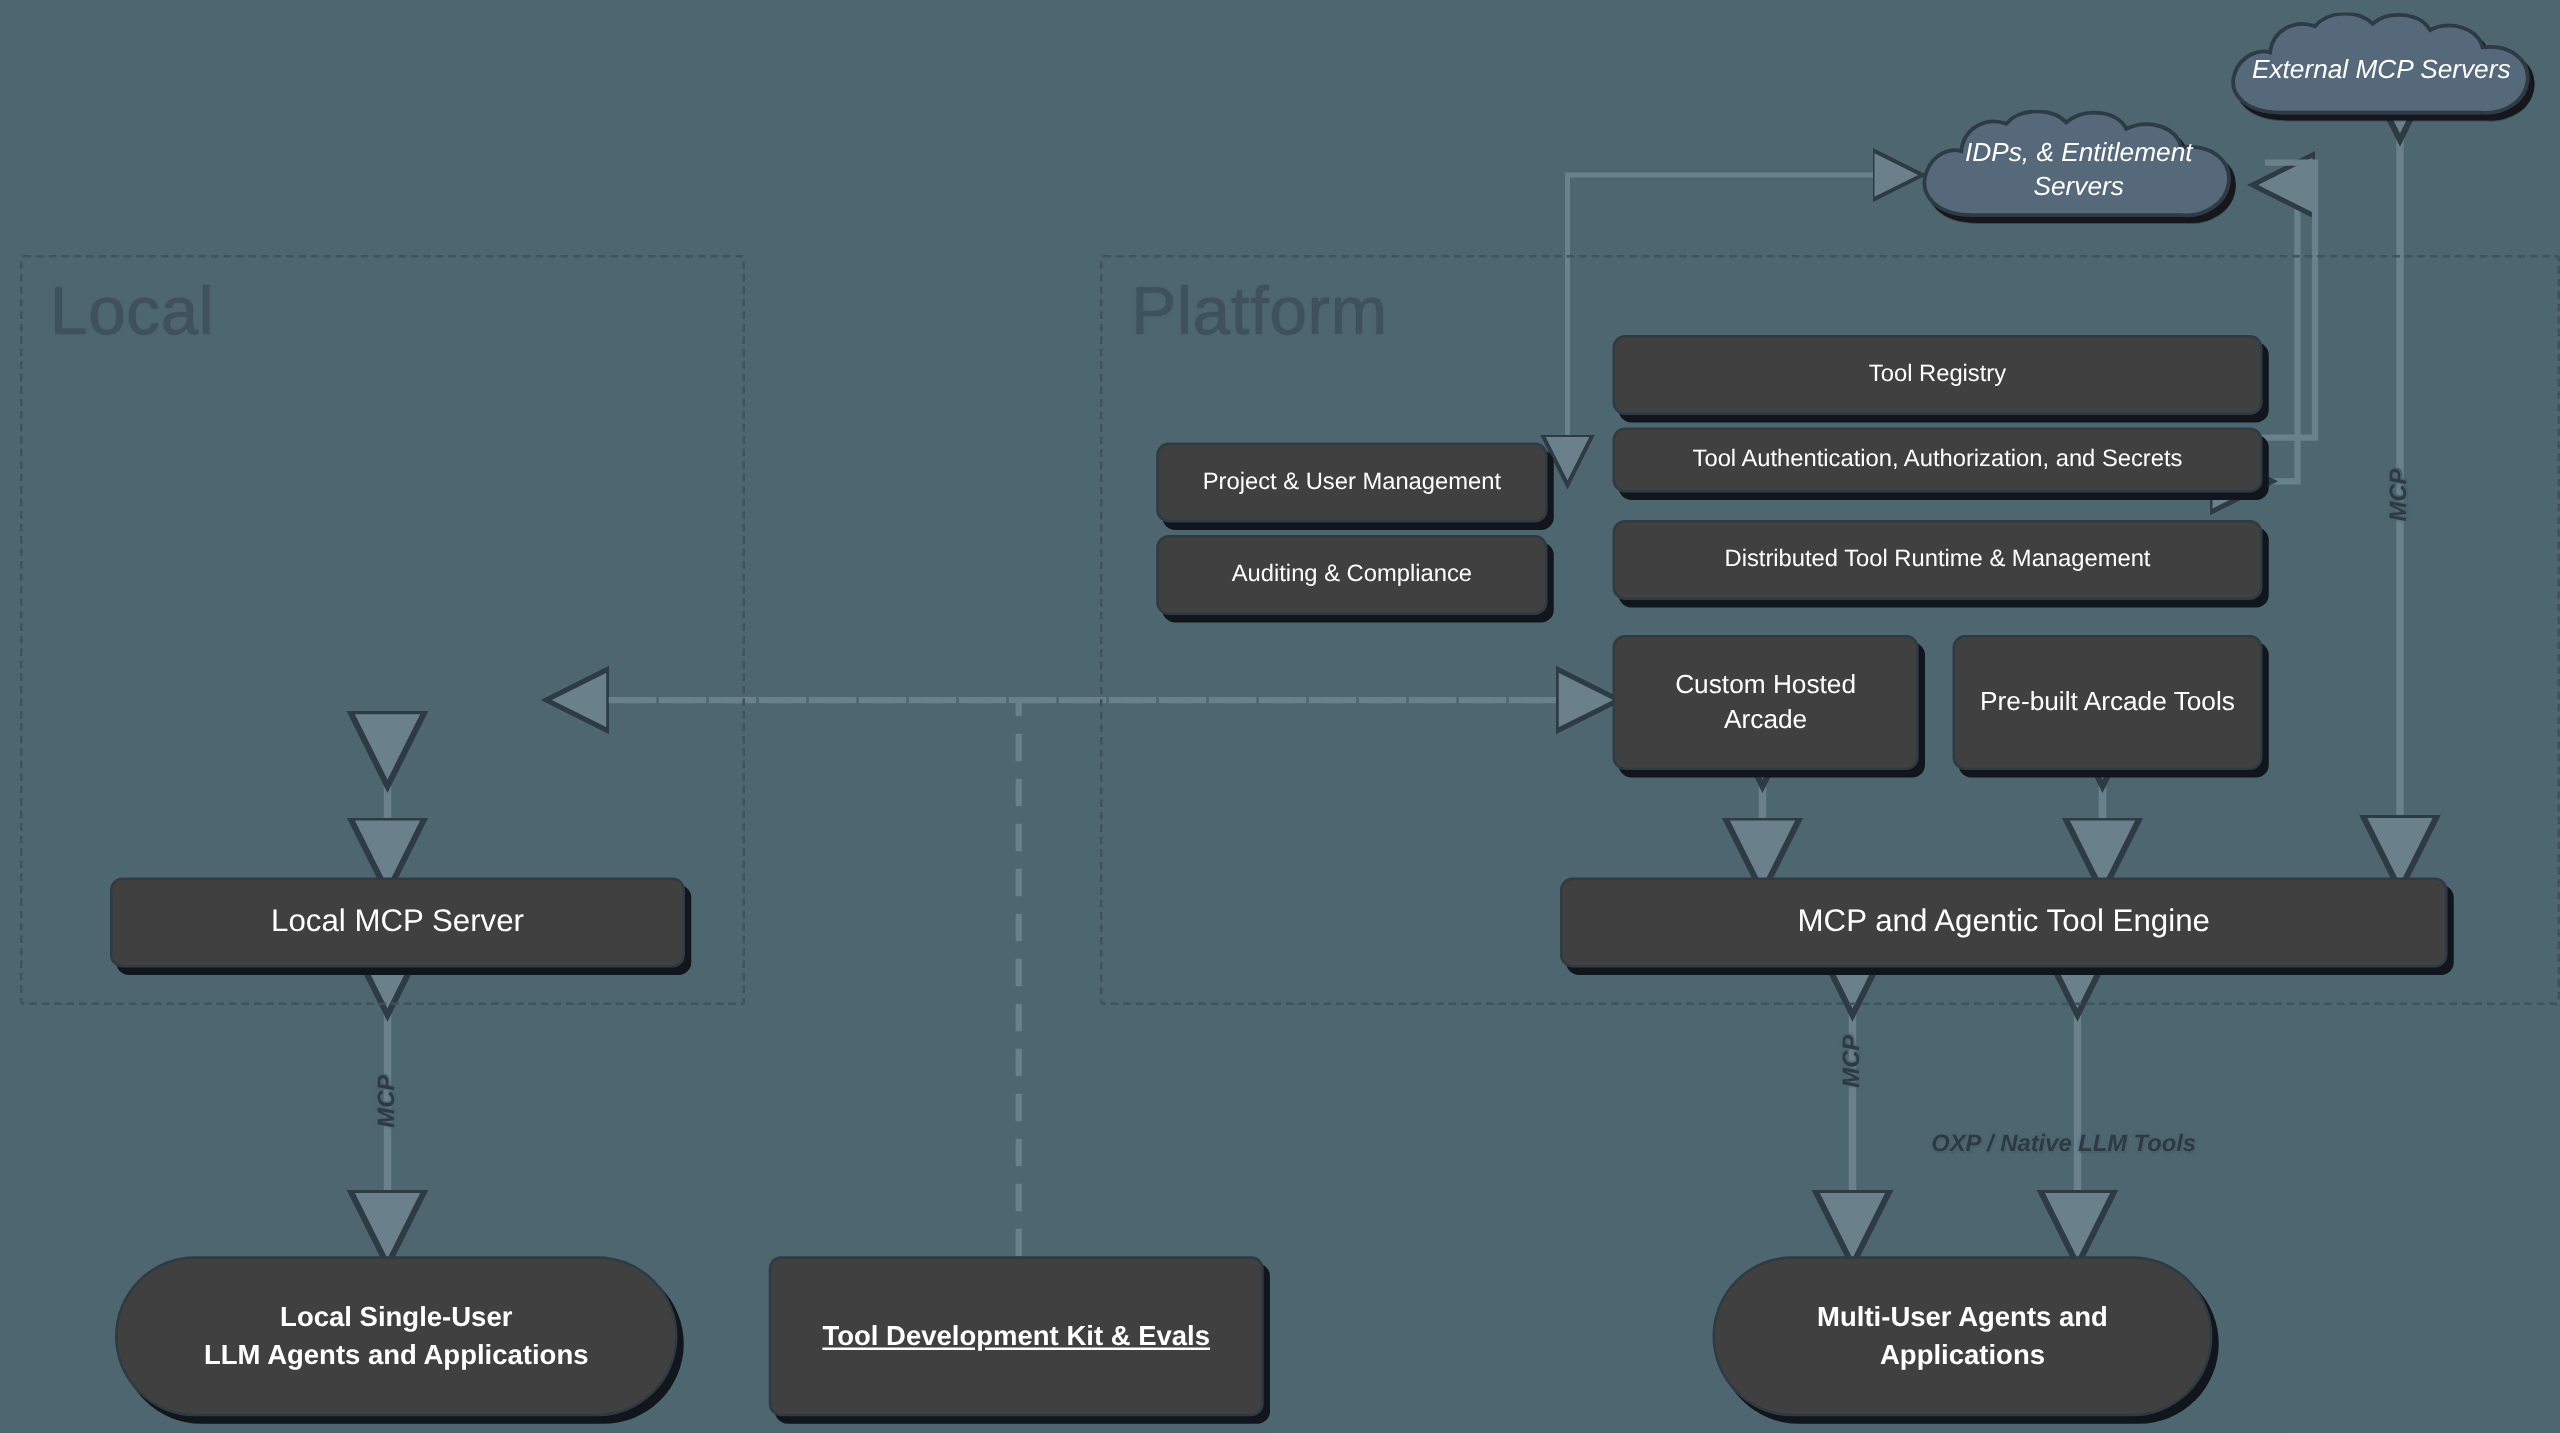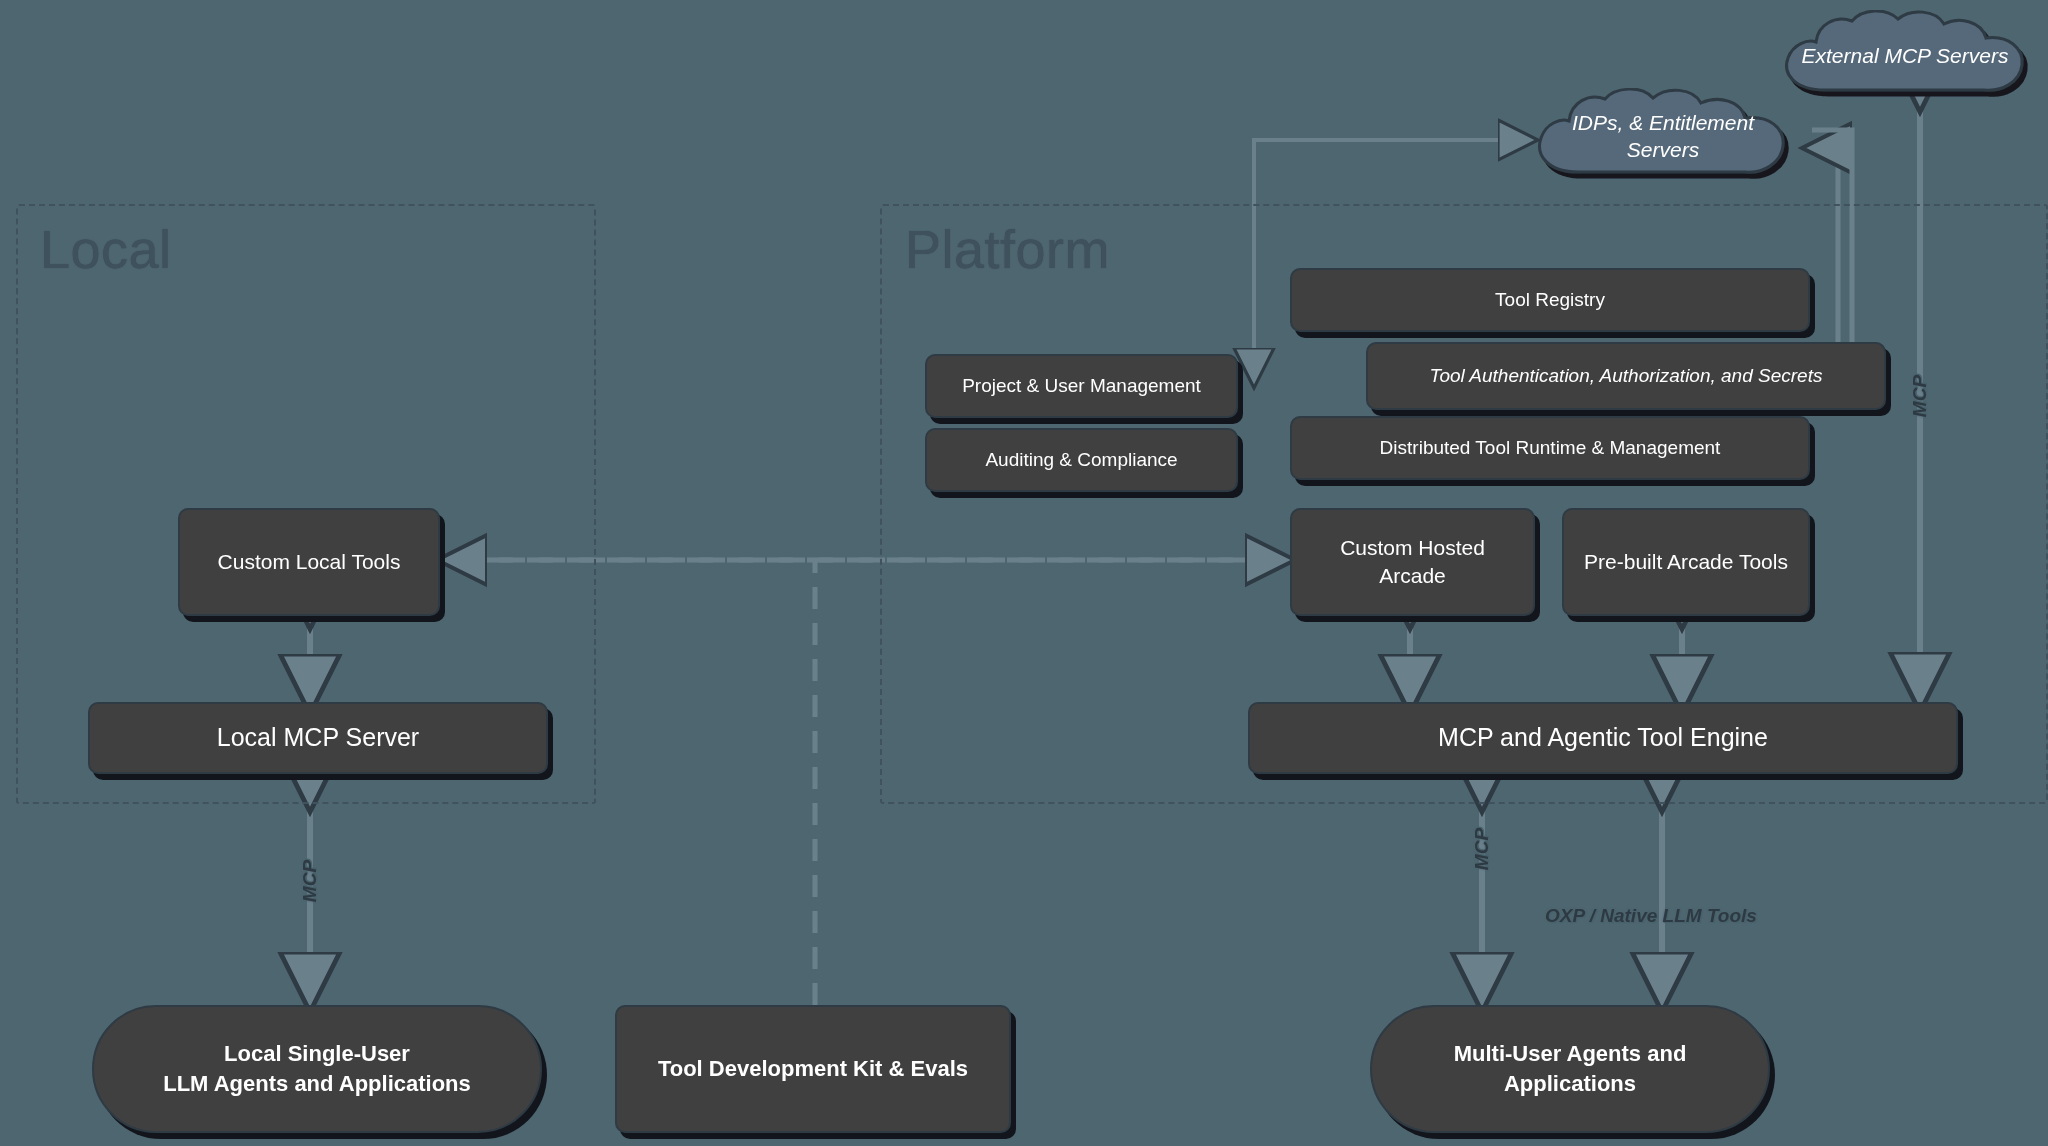--- a/index.html
+++ b/index.html
@@ -153,52 +153,49 @@
 
   <div class="cloud" style="left:1523px;top:88px;width:280px;height:96px;">
     <svg class="cbg" viewBox="0 0 280 96" preserveAspectRatio="none">
       <path filter="url(#shdw)" fill="#54697a" stroke="#2e3a44" stroke-width="3" d="M55,84 C25,84 12,67 18,50 C23,35 38,30 46,33 C48,14 66,5 82,11
            C92,-1 118,-3 130,10 C144,-2 170,0 178,15 C196,7 218,13 222,30
            C246,27 262,40 260,58 C258,75 240,86 222,84 Z"></path>
     </svg>
     <span class="ctext">IDPs, &amp; Entitlement Servers</span>
   </div>
 
-  <div class="node" style="left:178px;top:508px;width:262px;height:108px;">
-    <span class="lbl sz-20">Custom Local Tools</span>
-  </div>
 
   <div class="node" style="left:88px;top:702px;width:460px;height:72px;">
     <span class="lbl sz-24">Local MCP Server</span>
   </div>
 
   <div class="node pill" style="left:92px;top:1005px;width:450px;height:128px;">
     <span class="lbl bold">
       <span>Local Single-User</span><br>
       <span>LLM Agents and Applications</span>
     </span>
   </div>
 
-  <div class="node" style="left:615px;top:1005px;width:396px;height:128px;">
+  <div class="node" style="left:615px;top:1005px;width:396px;height:128px;text-decoration:underline;">
     <span class="lbl bold">Tool Development Kit &amp; Evals</span>
   </div>
 
   <div class="node" style="left:925px;top:354px;width:313px;height:64px;">
     <span class="lbl sz-18">Project &amp; User Management</span>
   </div>
 
   <div class="node" style="left:925px;top:428px;width:313px;height:64px;">
     <span class="lbl sz-18">Auditing &amp; Compliance</span>
   </div>
 
   <div class="node" style="left:1290px;top:268px;width:520px;height:64px;">
     <span class="lbl sz-18">Tool Registry</span>
   </div>
 
-  <div class="node" style="left:1366px;top:342px;width:520px;height:68px;font-style:italic;">
+  <div class="node" style="left:1290px;top:342px;width:520px;height:52px;">
     <span class="lbl sz-18">Tool Authentication, Authorization, and Secrets</span>
   </div>
 
   <div class="node" style="left:1290px;top:416px;width:520px;height:64px;">
     <span class="lbl sz-18">Distributed Tool Runtime &amp; Management</span>
   </div>
 
   <div class="node" style="left:1290px;top:508px;width:245px;height:108px;">
     <span class="lbl sz-20">Custom Hosted Arcade</span>
   </div>

